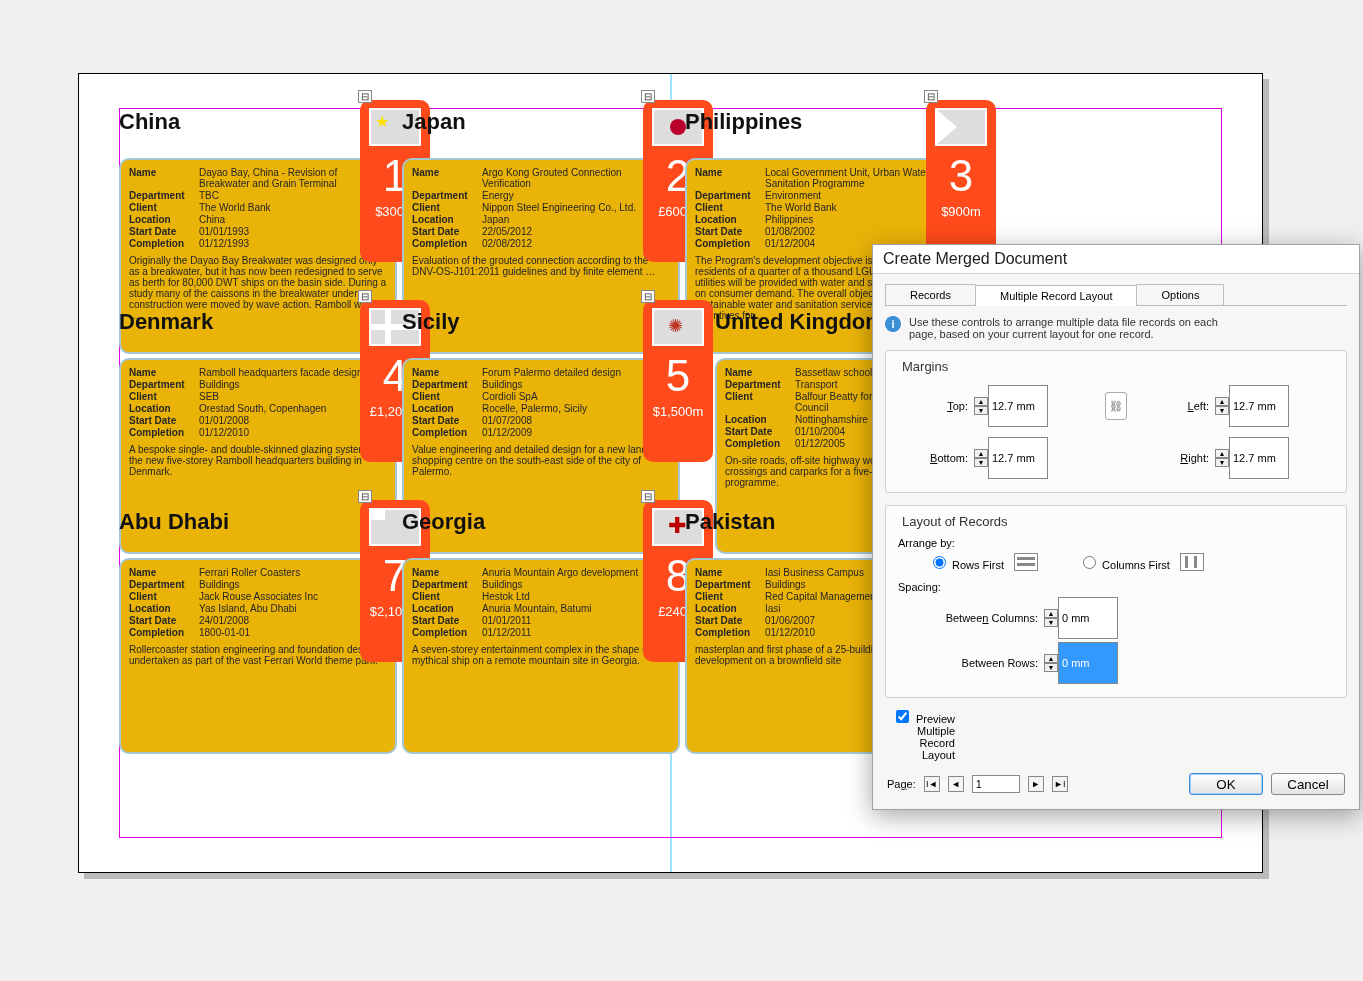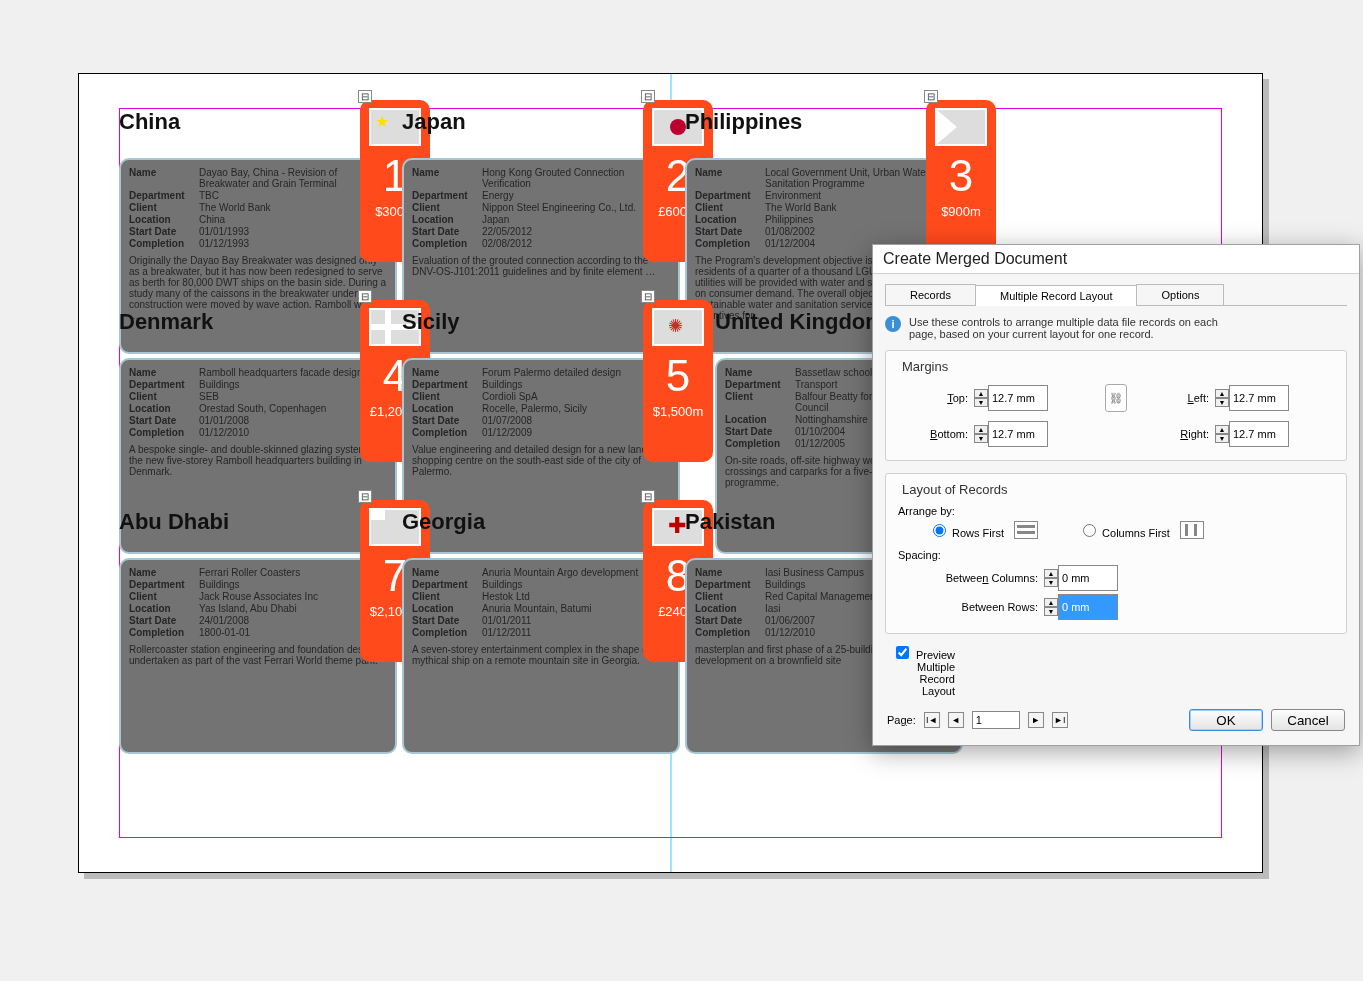--- a/index.html
+++ b/index.html
@@ -3,21 +3,21 @@
 <meta charset="utf-8">
 <style>
   html,body{margin:0;padding:0;background:#f0f0f0;font-family:"Segoe UI",Tahoma,sans-serif;font-size:11px;}
   .viewport{position:relative;width:1363px;height:981px;background:#f0f0f0;}
   .spread{position:absolute;left:78px;top:73px;width:1183px;height:798px;background:#fff;border:1px solid #000;box-shadow:6px 6px 0 #bbb;}
   .spine{position:absolute;left:50%;top:0;width:2px;height:100%;margin-left:-1px;background:#9ee3ff;}
   .margin-guide{position:absolute;border:1px solid #e200e2;pointer-events:none;}
   .records-area{position:absolute;left:40px;top:34px;width:840px;height:640px;}
   .rec{position:absolute;width:283px;height:230px;}
   .rec .title{position:absolute;left:0;top:1px;font-weight:900;font-size:22px;color:#111;}
-  .card{position:absolute;left:0;top:50px;width:258px;height:180px;border:2px solid #a5c6d2;border-radius:10px;background:#737373;padding:6px 8px;color:#262626;overflow:hidden;}
+  .card{position:absolute;left:0;top:50px;width:258px;height:180px;border:2px solid #a5c6d2;border-radius:10px;background:#eab308;padding:6px 8px;color:#262626;overflow:hidden;}
   .kv{display:flex;gap:6px;margin:1px 0;}
   .kv .k{width:64px;font-weight:700;font-size:10px;}
   .kv .v{flex:1;font-size:10px;}
   .desc{font-size:10px;margin-top:6px;}
   .flag-box{position:absolute;right:-28px;top:-8px;width:66px;height:158px;background:#ff4b1b;border:2px solid #ff4b1b;border-radius:10px;text-align:center;}
   .flag-box .seg{position:absolute;left:-4px;top:-12px;font-size:10px;color:#333;background:#fff;padding:0 2px;border:1px solid #888;}
   .flag-box .flag{margin:6px auto 0;width:48px;height:34px;border:2px solid #fff;background:#ddd;}
   .flag-box .num{color:#fff;font-size:44px;font-weight:300;line-height:1;margin-top:8px;}
   .flag-box .price{color:#fff;font-size:13px;margin-top:6px;}
   
@@ -51,21 +51,21 @@
   .info-row{display:flex;gap:8px;align-items:flex-start;margin-bottom:10px;}
   .info-icon{width:16px;height:16px;border-radius:50%;background:#3b8fd6;color:#fff;text-align:center;line-height:16px;font-weight:700;font-size:11px;}
   .panel{border:1px solid #d0d0d0;border-radius:3px;padding:10px 12px;margin-bottom:12px;background:#fcfcfc;}
   .panel .legend{font-size:13px;color:#333;margin:-18px 0 8px 0;background:#fcfcfc;display:inline-block;padding:0 4px;}
   .row{display:flex;align-items:center;gap:6px;margin:3px 0;}
   .row label{width:70px;text-align:right;}
   .row label u{text-decoration:underline;}
   .spinner{display:flex;align-items:center;}
   .spinner .btns{display:flex;flex-direction:column;}
   .spinner .btns button{width:14px;height:9px;font-size:7px;line-height:7px;padding:0;border:1px solid #888;background:#f0f0f0;}
-  .spinner input{width:52px;height:16px;border:1px solid #888;font-size:11px;padding:4px 3px;}
+  .spinner input{width:52px;height:16px;border:1px solid #888;font-size:11px;padding:12px 3px;}
   .spinner input.sel{background:#3399ff;color:#fff;}
   .margins-grid{display:grid;grid-template-columns:1fr 30px 1fr;gap:4px 8px;align-items:center;}
   .link-icon{justify-self:center;width:20px;height:26px;border:1px solid #aaa;border-radius:3px;background:#fff;display:flex;align-items:center;justify-content:center;color:#555;}
   .radio-row{display:flex;align-items:center;gap:10px;margin:3px 0;}
   .radio-row .icon-rows,.radio-row .icon-cols{width:22px;height:16px;border:1px solid #888;background:#fff;display:inline-block;position:relative;}
   .icon-rows::before,.icon-rows::after{content:"";position:absolute;left:2px;right:2px;height:3px;background:#888;}
   .icon-rows::before{top:3px;} .icon-rows::after{top:9px;}
   .icon-cols::before,.icon-cols::after{content:"";position:absolute;top:2px;bottom:2px;width:3px;background:#888;}
   .icon-cols::before{left:4px;} .icon-cols::after{left:13px;}
   .foot{display:flex;align-items:center;gap:8px;padding:0 2px;}
@@ -118,21 +118,21 @@
             <div class="flag flag-cn"></div>
             <div class="num">1</div>
             <div class="price">$300m</div>
           </div>
         </div>
         <div class="rec" style="left: 283px; top: 0px;">
           <div class="title">Japan</div>
           <div class="card">
             <div class="kv">
               <div class="k">Name</div>
-              <div class="v">Hong Kong Grouted Connection Verification</div>
+              <div class="v">Argo Kong Grouted Connection Verification</div>
             </div>
             <div class="kv">
               <div class="k">Department</div>
               <div class="v">Energy</div>
             </div>
             <div class="kv">
               <div class="k">Client</div>
               <div class="v">Nippon Steel Engineering Co., Ltd.</div>
             </div>
             <div class="kv">

